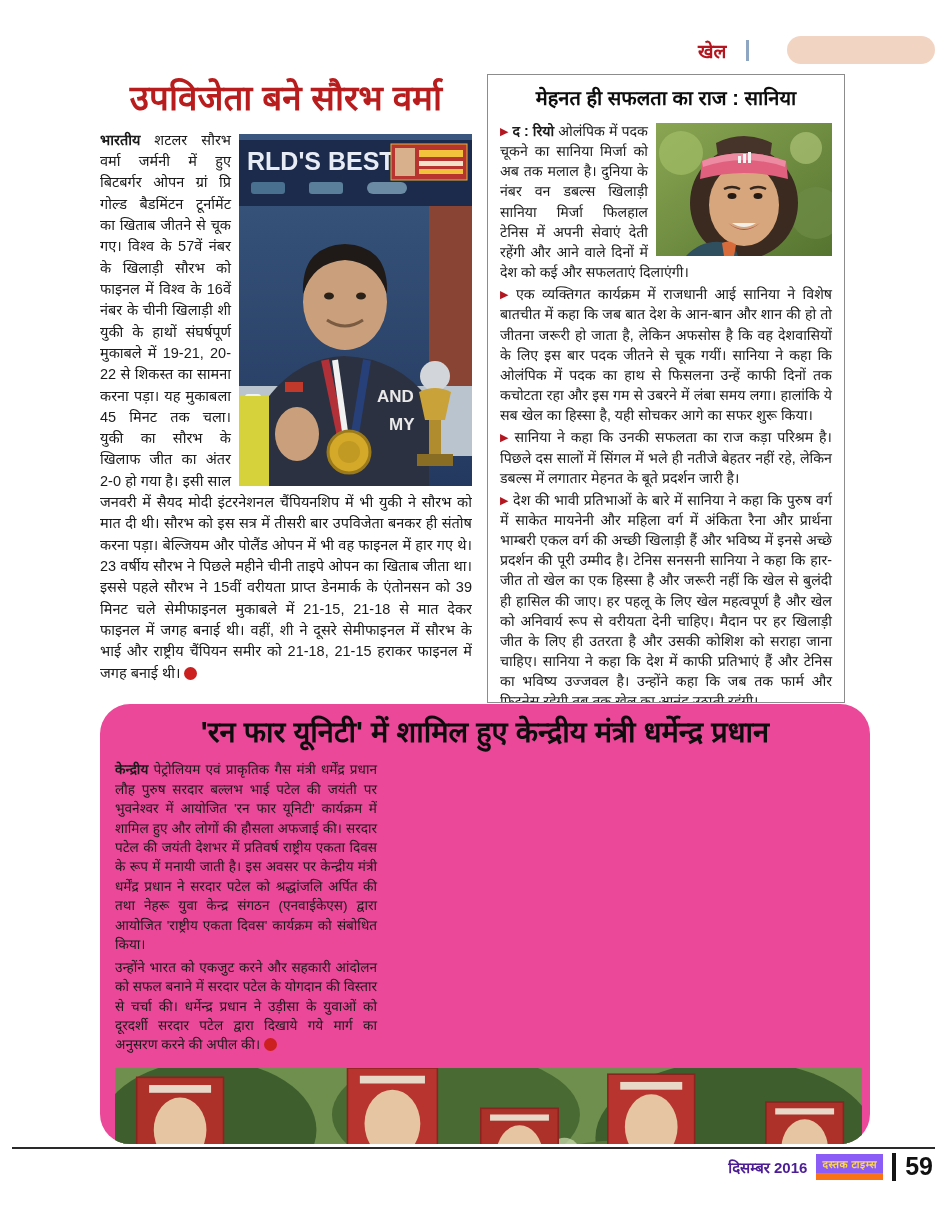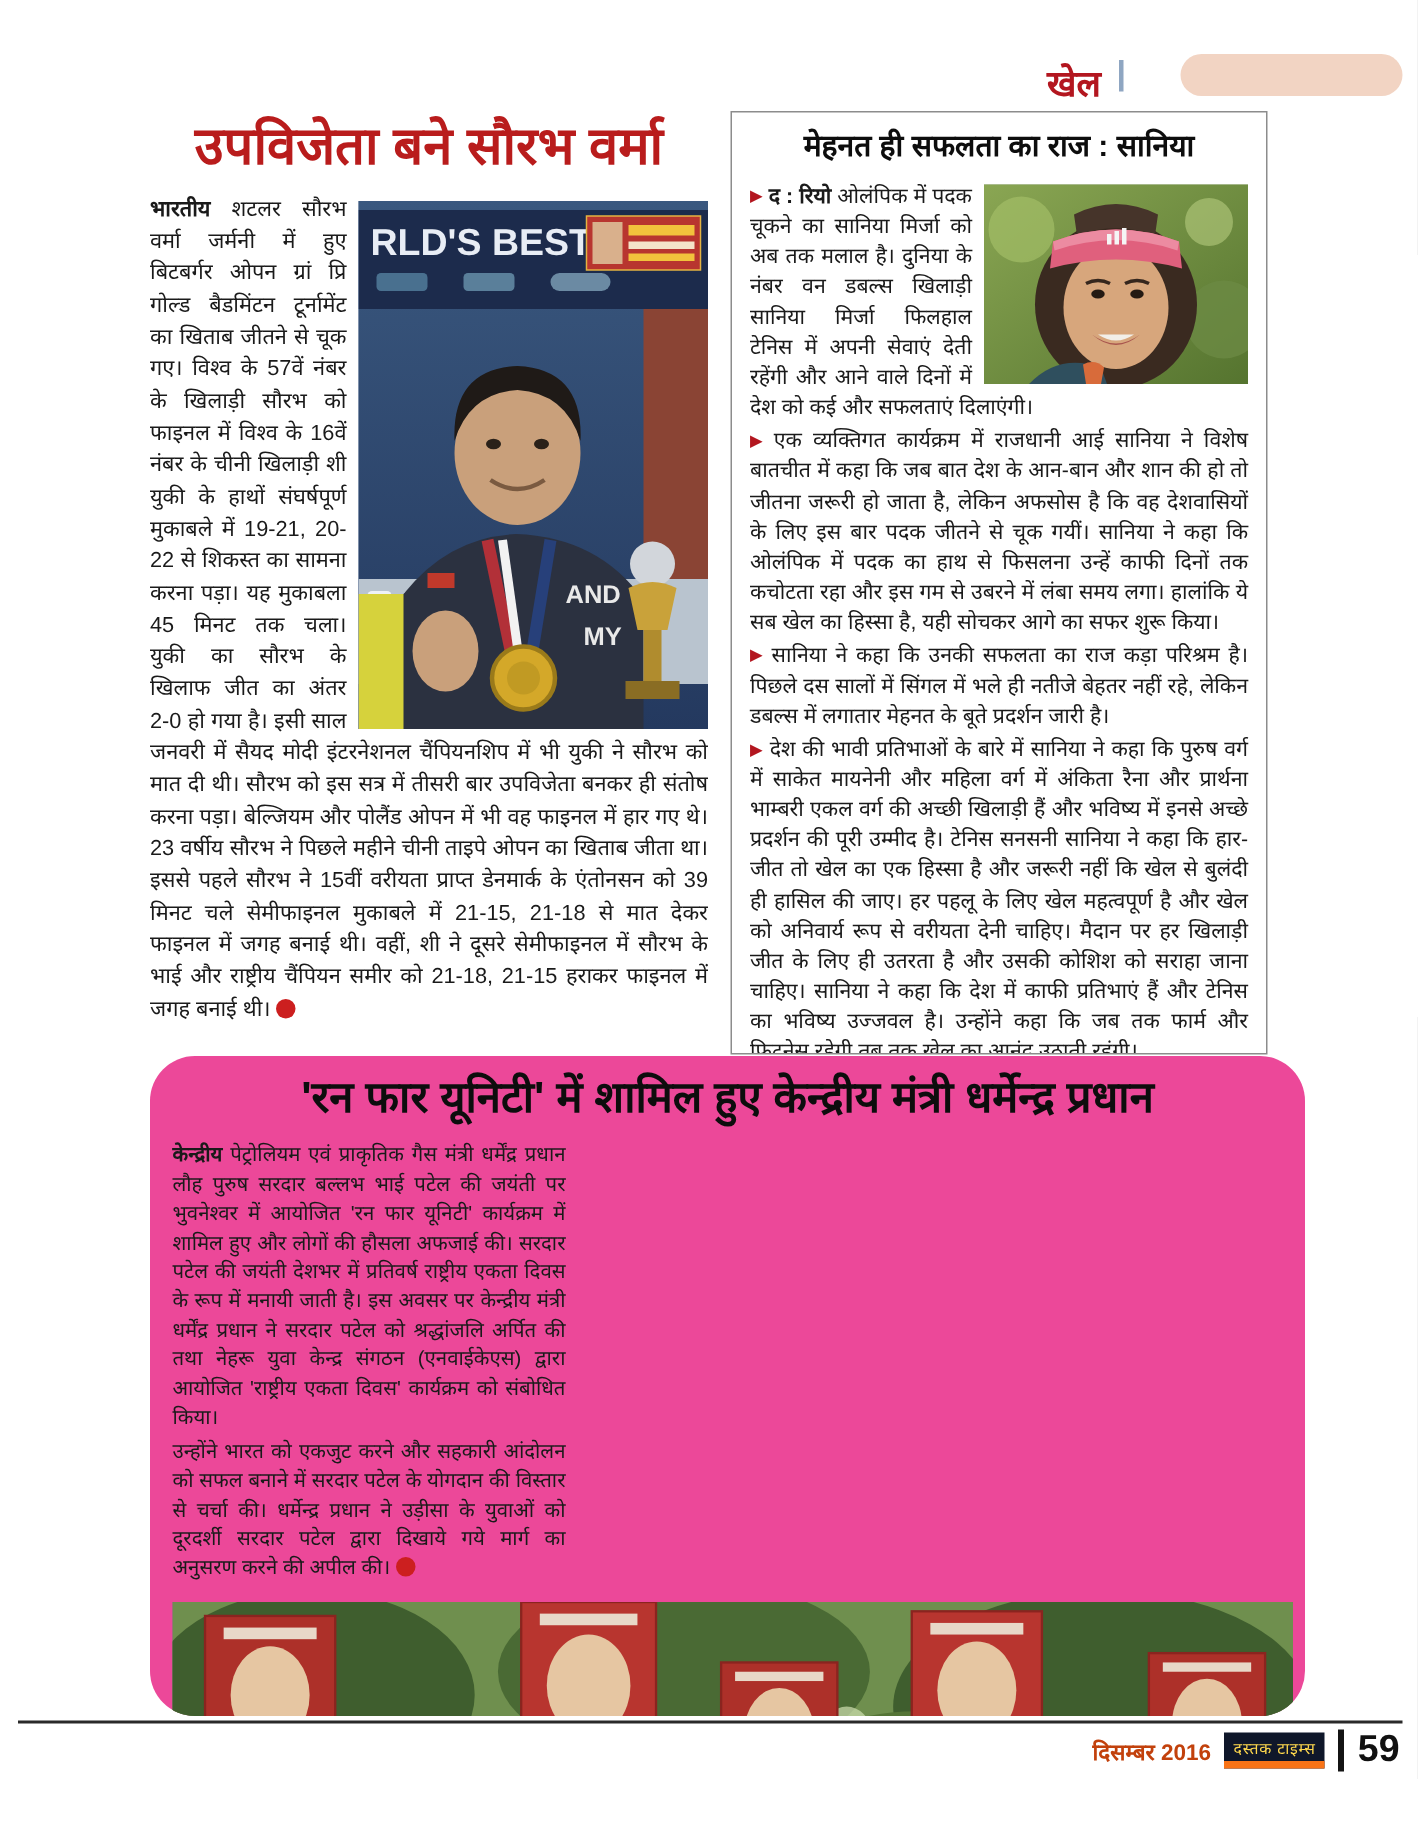--- a/index.html
+++ b/index.html
@@ -2,21 +2,21 @@
 <html><head>
 <meta charset="utf-8">
 <style>
   html,body{margin:0;padding:0;background:#e9e9e9;}
   .page{
     position:relative;width:945px;height:1223px;background:#ffffff;
     margin:0 auto;font-family:"Liberation Sans","DejaVu Sans",sans-serif;
     color:#1a1a1a;overflow:hidden;
   }
   
-  .kicker{position:absolute;top:38px;left:698px;font-size:24px;font-weight:bold;color:#b3161f;}
+  .kicker{position:absolute;top:38px;left:698px;font-size:19px;font-weight:bold;color:#b3161f;}
   .kicker-divider{position:absolute;top:40px;left:746px;width:3px;height:21px;background:#8fa6c2;}
   .kicker-pill{position:absolute;top:36px;left:787px;width:148px;height:28px;border-radius:14px;background:#f2d4c3;}
   
   .article-left{position:absolute;left:100px;top:76px;width:372px;height:626px;overflow:hidden;}
   .article-left h1{margin:0;font-size:35px;line-height:1.25;font-weight:bold;color:#b91c1c;text-align:center;}
   .article-left .body{margin-top:10px;font-size:14.5px;line-height:1.47;text-align:justify;}
   .photo-badminton{float:right;width:233px;height:352px;margin:4px 0 6px 8px;display:block;background:#33517c;}
   .leadword{font-weight:bold;}
   
   .article-right{position:absolute;left:487px;top:74px;width:358px;height:629px;border:1px solid #8c8c8c;
@@ -32,22 +32,22 @@
   .article-bottom h2{margin:10px 12px 6px;font-size:29px;line-height:1.25;font-weight:bold;text-align:center;color:#0d0d0d;}
   .bottom-row{display:flex;gap:10px;padding:4px 8px 0 15px;flex-direction:column;}
   .bottom-text{width:262px;flex:none;font-size:13.6px;line-height:1.43;text-align:justify;}
   .bottom-text p{margin:0 0 3px;}
   .photo-rally{flex:1;height:345px;display:block;background:#71767c;}
   
   .end-dot{display:inline-block;width:13px;height:13px;border-radius:50%;background:#cc1f1f;vertical-align:-2px;margin-left:4px;}
   
   .footer-rule{position:absolute;left:12px;top:1147px;width:923px;height:2px;background:#2a2a2a;}
   .footer-bar{position:absolute;top:1152px;left:0;width:935px;display:flex;justify-content:flex-end;align-items:center;gap:9px;}
-  .footer-month{font-size:15px;font-weight:bold;color:#c2410c;}
-  .footer-logo{background:#0f172a;color:#ffd94d;font-size:10.5px;font-weight:normal;padding:3px 6px 2px;border-bottom:5px solid #f97316;letter-spacing:.5px;}
+  .footer-month{font-size:15px;font-weight:bold;color:#4c1d95;}
+  .footer-logo{background:#8b5cf6;color:#ffd94d;font-size:10.5px;font-weight:bold;padding:3px 6px 2px;border-bottom:7px solid #f97316;letter-spacing:.5px;}
   .footer-divider{width:4px;height:28px;background:#141414;}
   .footer-page{font-size:25px;font-weight:bold;color:#111;margin-right:2px;}
 </style>
 </head>
 <body>
 
 <div class="page">
 
   <div class="kicker">खेल</div>
   <div class="kicker-divider"></div>

